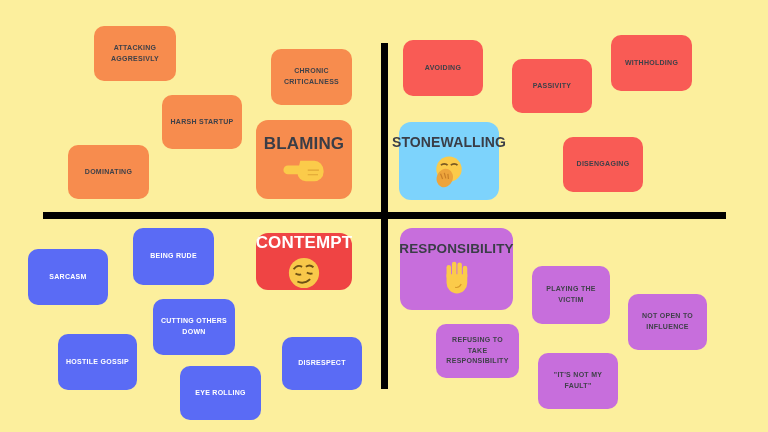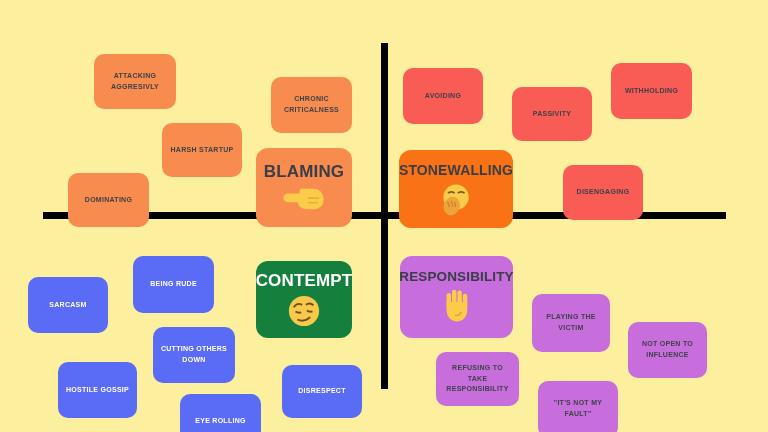--- a/index.html
+++ b/index.html
@@ -3,21 +3,21 @@
 <meta charset="utf-8">
 <style>
   html,body{margin:0;padding:0;}
   body{width:768px;height:432px;overflow:hidden;font-family:"Liberation Sans",sans-serif;}
   .board{position:relative;width:768px;height:432px;background:#FCEF9D;}
   .divider{position:absolute;background:#000;}
   .divider.v{left:381px;top:43px;width:7px;height:346px;}
   .divider.h{left:43px;top:212px;width:683px;height:7px;}
 
   .note{position:absolute;border-radius:10px;display:flex;flex-direction:column;
-        align-items:center;justify-content:center;box-sizing:border-box;padding:4px 6px;margin-top:28px;}
+        align-items:center;justify-content:center;box-sizing:border-box;padding:4px 6px;}
   .note-text{font-size:7px;font-weight:bold;letter-spacing:.04em;line-height:1.55;
              text-align:center;color:#3F4149;}
   .q-contempt .note-text{color:#FFFFFF;}
 
   .note.title{border-radius:12px;gap:5px;padding:8px 4px;}
   .title-text{font-weight:bold;color:#3A3D47;text-align:center;letter-spacing:.01em;line-height:1;}
   .title-lg{font-size:17px;}
   .title-md{font-size:14px;}
   .title-sm{font-size:13.5px;}
   .q-contempt .title-text{color:#FFFFFF;}
@@ -59,21 +59,21 @@
   </div>
   <div class="note q-stonewalling" style="left: 512px; top: 59px; width: 80px; height: 54px; background-color: rgb(249, 91, 85);">
     <span class="note-text">PASSIVITY</span>
   </div>
   <div class="note q-stonewalling" style="left: 611px; top: 35px; width: 81px; height: 56px; background-color: rgb(249, 91, 85);">
     <span class="note-text">WITHHOLDING</span>
   </div>
   <div class="note q-stonewalling" style="left: 563px; top: 137px; width: 80px; height: 55px; background-color: rgb(249, 91, 85);">
     <span class="note-text">DISENGAGING</span>
   </div>
-  <div class="note title q-stonewalling" style="left: 399px; top: 122px; width: 114px; height: 78px; background-color: #f97316;">
+  <div class="note title q-stonewalling" style="left: 399px; top: 122px; width: 100px; height: 78px; background-color: #7dd3fc;">
     <div class="title-text title-md">STONEWALLING</div>
     <span class="emoji">
       <svg width="32" height="34" viewBox="0 0 34 36">
         <circle cx="17" cy="16" r="13.5" fill="#FBCB4A"></circle>
         <path d="M8.5 12 a4 3.2 0 0 1 7 0" stroke="#7A5A22" stroke-width="1.8" fill="none"></path>
         <path d="M19 12 a4 3.2 0 0 1 7 0" stroke="#7A5A22" stroke-width="1.8" fill="none"></path>
         <ellipse cx="12.5" cy="25.5" rx="8.5" ry="10" fill="#EDA43C" transform="rotate(22 12.5 25.5)"></ellipse>
         <path d="M8 21 l2.2 5.5 M12 20 l1.6 5.8 M15.8 21 l0.6 5.5" stroke="#C97F27" stroke-width="1.3" fill="none"></path>
       </svg>
     </span>
@@ -90,21 +90,21 @@
   </div>
   <div class="note q-contempt" style="left: 58px; top: 334px; width: 79px; height: 56px; background-color: rgb(90, 107, 245);">
     <span class="note-text">HOSTILE GOSSIP</span>
   </div>
   <div class="note q-contempt" style="left: 180px; top: 366px; width: 81px; height: 54px; background-color: rgb(90, 107, 245);">
     <span class="note-text">EYE ROLLING</span>
   </div>
   <div class="note q-contempt" style="left: 282px; top: 337px; width: 80px; height: 53px; background-color: rgb(90, 107, 245);">
     <span class="note-text">DISRESPECT</span>
   </div>
-  <div class="note title q-contempt" style="left: 256px; top: 233px; width: 96px; height: 77px; background-color: #15803d;">
+  <div class="note title q-contempt" style="left: 256px; top: 233px; width: 96px; height: 57px; background-color: #ef4444;">
     <div class="title-text title-lg">CONTEMPT</div>
     <span class="emoji">
       <svg width="34" height="34" viewBox="0 0 36 36">
         <circle cx="18" cy="18" r="16" fill="#F8C84A"></circle>
         <path d="M7 14 q4 -5.5 9 -2.5" stroke="#6E5015" stroke-width="2" fill="none"></path>
         <path d="M20 11.5 q4 -3 8 0.5" stroke="#6E5015" stroke-width="2" fill="none"></path>
         <path d="M9 18.5 q3 2 6 1" stroke="#6E5015" stroke-width="2" fill="none"></path>
         <path d="M21 17.5 q3 2 6 1" stroke="#6E5015" stroke-width="2" fill="none"></path>
         <path d="M11 27 q7 3.5 13.5 -2.5" stroke="#6E5015" stroke-width="2" fill="none"></path>
       </svg>

